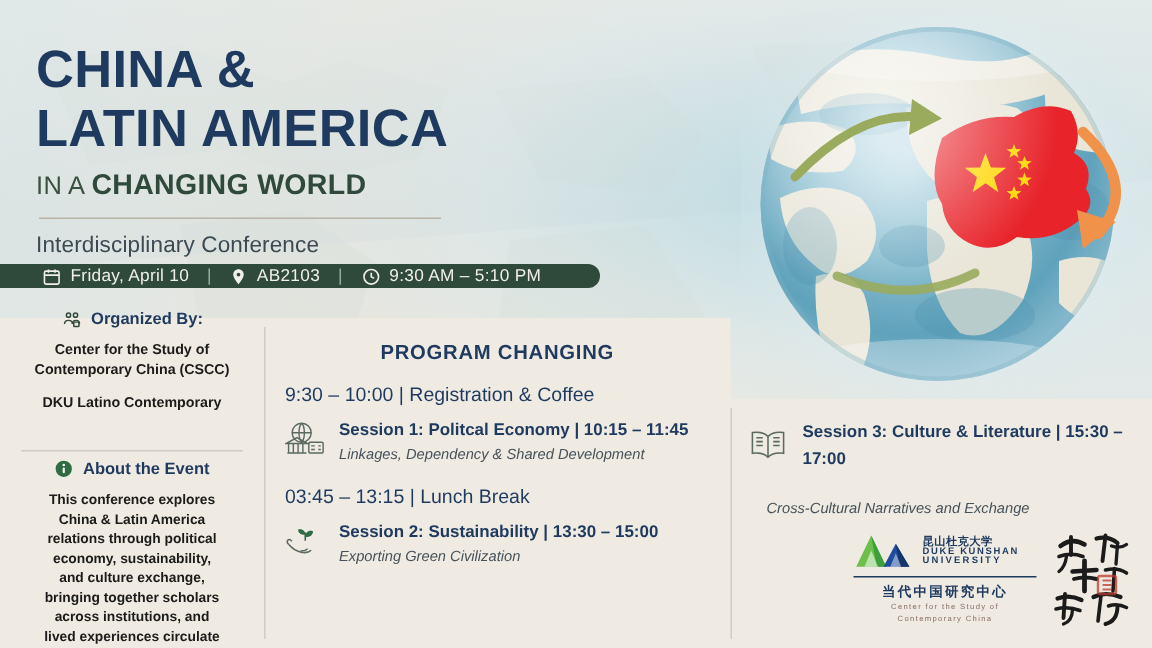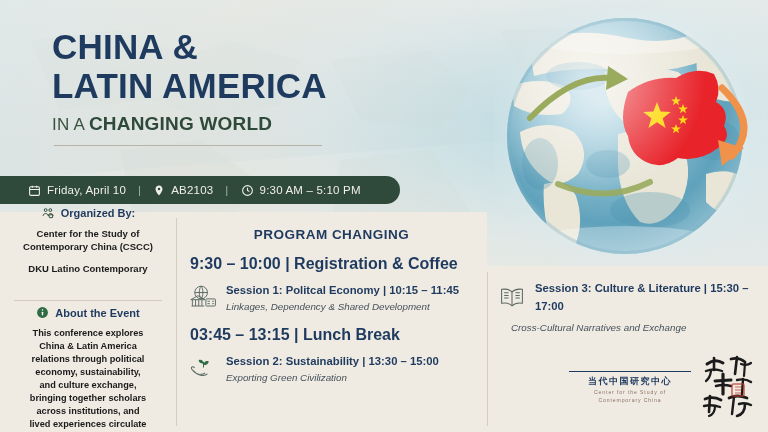--- a/index.html
+++ b/index.html
@@ -38,38 +38,38 @@
     width: 276px; height: 262px;
     overflow: hidden;
   }
   .globe-halo {
     position: absolute; left: 2px; top: 4px; width: 272px; height: 258px;
     background: radial-gradient(circle at 50% 48%, rgba(255,255,255,.85) 0%, rgba(229,241,244,.75) 48%, rgba(221,236,240,.25) 64%, rgba(221,236,240,0) 78%);
   }
   .globe { position: absolute; left: 8px; top: 8px; width: 250px; height: 250px; }
 
   
-  .headline { position: absolute; left: 52px; top: 28px; width: 420px; }
+  .headline { position: absolute; left: 24px; top: 28px; width: 420px; }
   .h-line {
     font-size: 35px; font-weight: bold; letter-spacing: .2px;
     color: #1e3a5f; line-height: 1.07; white-space: nowrap;
   }
   .h-line.two { margin-top: 2px; }
   .h-sub {
     margin-top: 8px; font-size: 19px; font-weight: bold; color: #2f4a3a;
     letter-spacing: .2px; white-space: nowrap;
   }
   .h-sub .light { font-weight: normal; color: #39513f; font-size: 17px; }
   .rule { width: 268px; height: 1px; background: #b9b3a6; margin: 10px 0 9px 2px; }
   .h-tag { font-size: 15px; color: #3b4a52; letter-spacing: .1px; }
 
   
   .metabar {
     position: absolute; left: 0px; top: 176px;
-    height: 28px; width: 400px;
+    height: 16px; width: 400px;
     background: #2f4a3a;
     border-radius: 0 14px 14px 0;
     display: flex; align-items: center;
     padding-left: 28px; gap: 7px;
     color: #f1efe9; font-size: 11.5px; letter-spacing: .2px;
   }
   .metabar .sep { color: #9fb0a2; margin: 0 5px; }
   .mi { display: inline-flex; align-items: center; gap: 6px; }
   .mi svg { display: block; }
 
@@ -113,31 +113,31 @@
     line-height: 1.42; margin-top: 6px;
   }
 
   
   .mcol { position: absolute; left: 176px; top: 212px; width: 311px; padding: 15px 14px 0 14px; }
   .po-title {
     text-align: center; font-size: 13.5px; font-weight: bold; color: #1e3a5f;
     letter-spacing: .5px; margin-bottom: 13px;
   }
   .row-plain {
-    font-size: 16px; font-weight: bold; color: #1e3a5f; margin-bottom: 7px;
+    font-size: 13px; font-weight: normal; color: #1e3a5f; margin-bottom: 7px;
   }
   .row-sess { display: flex; align-items: flex-end; gap: 8px; margin-bottom: 14px; }
   .row-sess .ic { flex: 0 0 auto; width: 28px; padding-top: 2px; }
   .row-sess .txt { flex: 1 1 auto; }
   .sess-title { font-size: 11.3px; font-weight: bold; color: #1e3a5f; line-height: 1.25; }
   .sess-sub { font-size: 9.8px; font-style: italic; color: #45525b; margin-top: 3px; }
 
   
   .rcol { position: absolute; left: 487px; top: 266px; width: 281px; padding: 12px 16px 0 12px; }
-  .rcol .row-sess { margin-bottom: 8px; }
+  .rcol .row-sess { margin-bottom: 20px; }
   .rcol .sess-sub { margin-left: 12px; }
 
   
   .logos {
     position: absolute; left: 560px; top: 344px; width: 208px; height: 84px;
     display: flex; align-items: center; justify-content: center; gap: 10px;
   }
   .dku { width: 122px; }
   .dku-top { display: flex; align-items: center; gap: 6px; }
   .dku-mtn { width: 40px; height: 26px; }
@@ -247,20 +247,21 @@
         <polygon points="244,134 222,152 218,126" fill="#f0924a"></polygon>
       </g>
     </svg>
   </div>
 
   <div class="headline">
     <div class="h-line">CHINA &amp;</div>
     <div class="h-line two">LATIN AMERICA</div>
     <div class="h-sub"><span class="light">IN A </span><span>CHANGING WORLD</span></div>
     <div class="rule"></div>
+    <div class="h-tag">Interdisciplinary Conference</div>
   </div>
 
   <div class="metabar">
     <span class="mi">
       <svg width="13" height="13" viewBox="0 0 24 24" fill="none" stroke="#f1efe9" stroke-width="2">
         <rect x="3" y="5" width="18" height="16" rx="2"></rect>
           <path d="M3 10h18M8 3v4M16 3v4"></path>
       </svg>
       <span>Friday, April 10</span>
     </span>
@@ -371,20 +372,35 @@
       </span>
       <span class="txt">
         <span class="sess-title">Session 3: Culture &amp; Literature | 15:30 – 17:00</span>
       </span>
     </div>
     <div class="sess-sub">Cross-Cultural Narratives and Exchange</div>
   </div>
 
   <div class="logos">
     <div class="dku">
+      <div class="dku-top">
+        <svg class="dku-mtn" viewBox="0 0 44 28">
+          <path d="M2 26 L13 3 L24 26 Z" fill="#6cbf4b"></path>
+          <path d="M13 3 L24 26 L17 26 Z" fill="#3e9e3a"></path>
+          <path d="M22 26 L31 9 L41 26 Z" fill="#1f4e9c"></path>
+          <path d="M31 9 L41 26 L34 26 Z" fill="#16356b"></path>
+          <path d="M8 26 L13 14 L18 26 Z" fill="#ffffff" opacity=".55"></path>
+          <path d="M27 26 L31 16 L35 26 Z" fill="#ffffff" opacity=".45"></path>
+        </svg>
+        <div class="dku-words">
+          <div class="dku-cn">昆山杜克大学</div>
+          <div class="dku-en1">DUKE KUNSHAN</div>
+          <div class="dku-en2">UNIVERSITY</div>
+        </div>
+      </div>
       <div class="dku-rule"></div>
       <div class="dku-cscc-cn">当代中国研究中心</div>
       <div class="dku-cscc-en">Center for the Study of<br>Contemporary China</div>
     </div>
 
     <svg class="calligraphy" viewBox="0 0 58 64">
       <g stroke="#1b1b1b" fill="none" stroke-linecap="round">
         <path d="M6 10 Q14 4 22 9" stroke-width="3"></path>
         <path d="M13 4 L13 16" stroke-width="2.6"></path>
         <path d="M5 17 Q13 14 21 17" stroke-width="2.4"></path>

